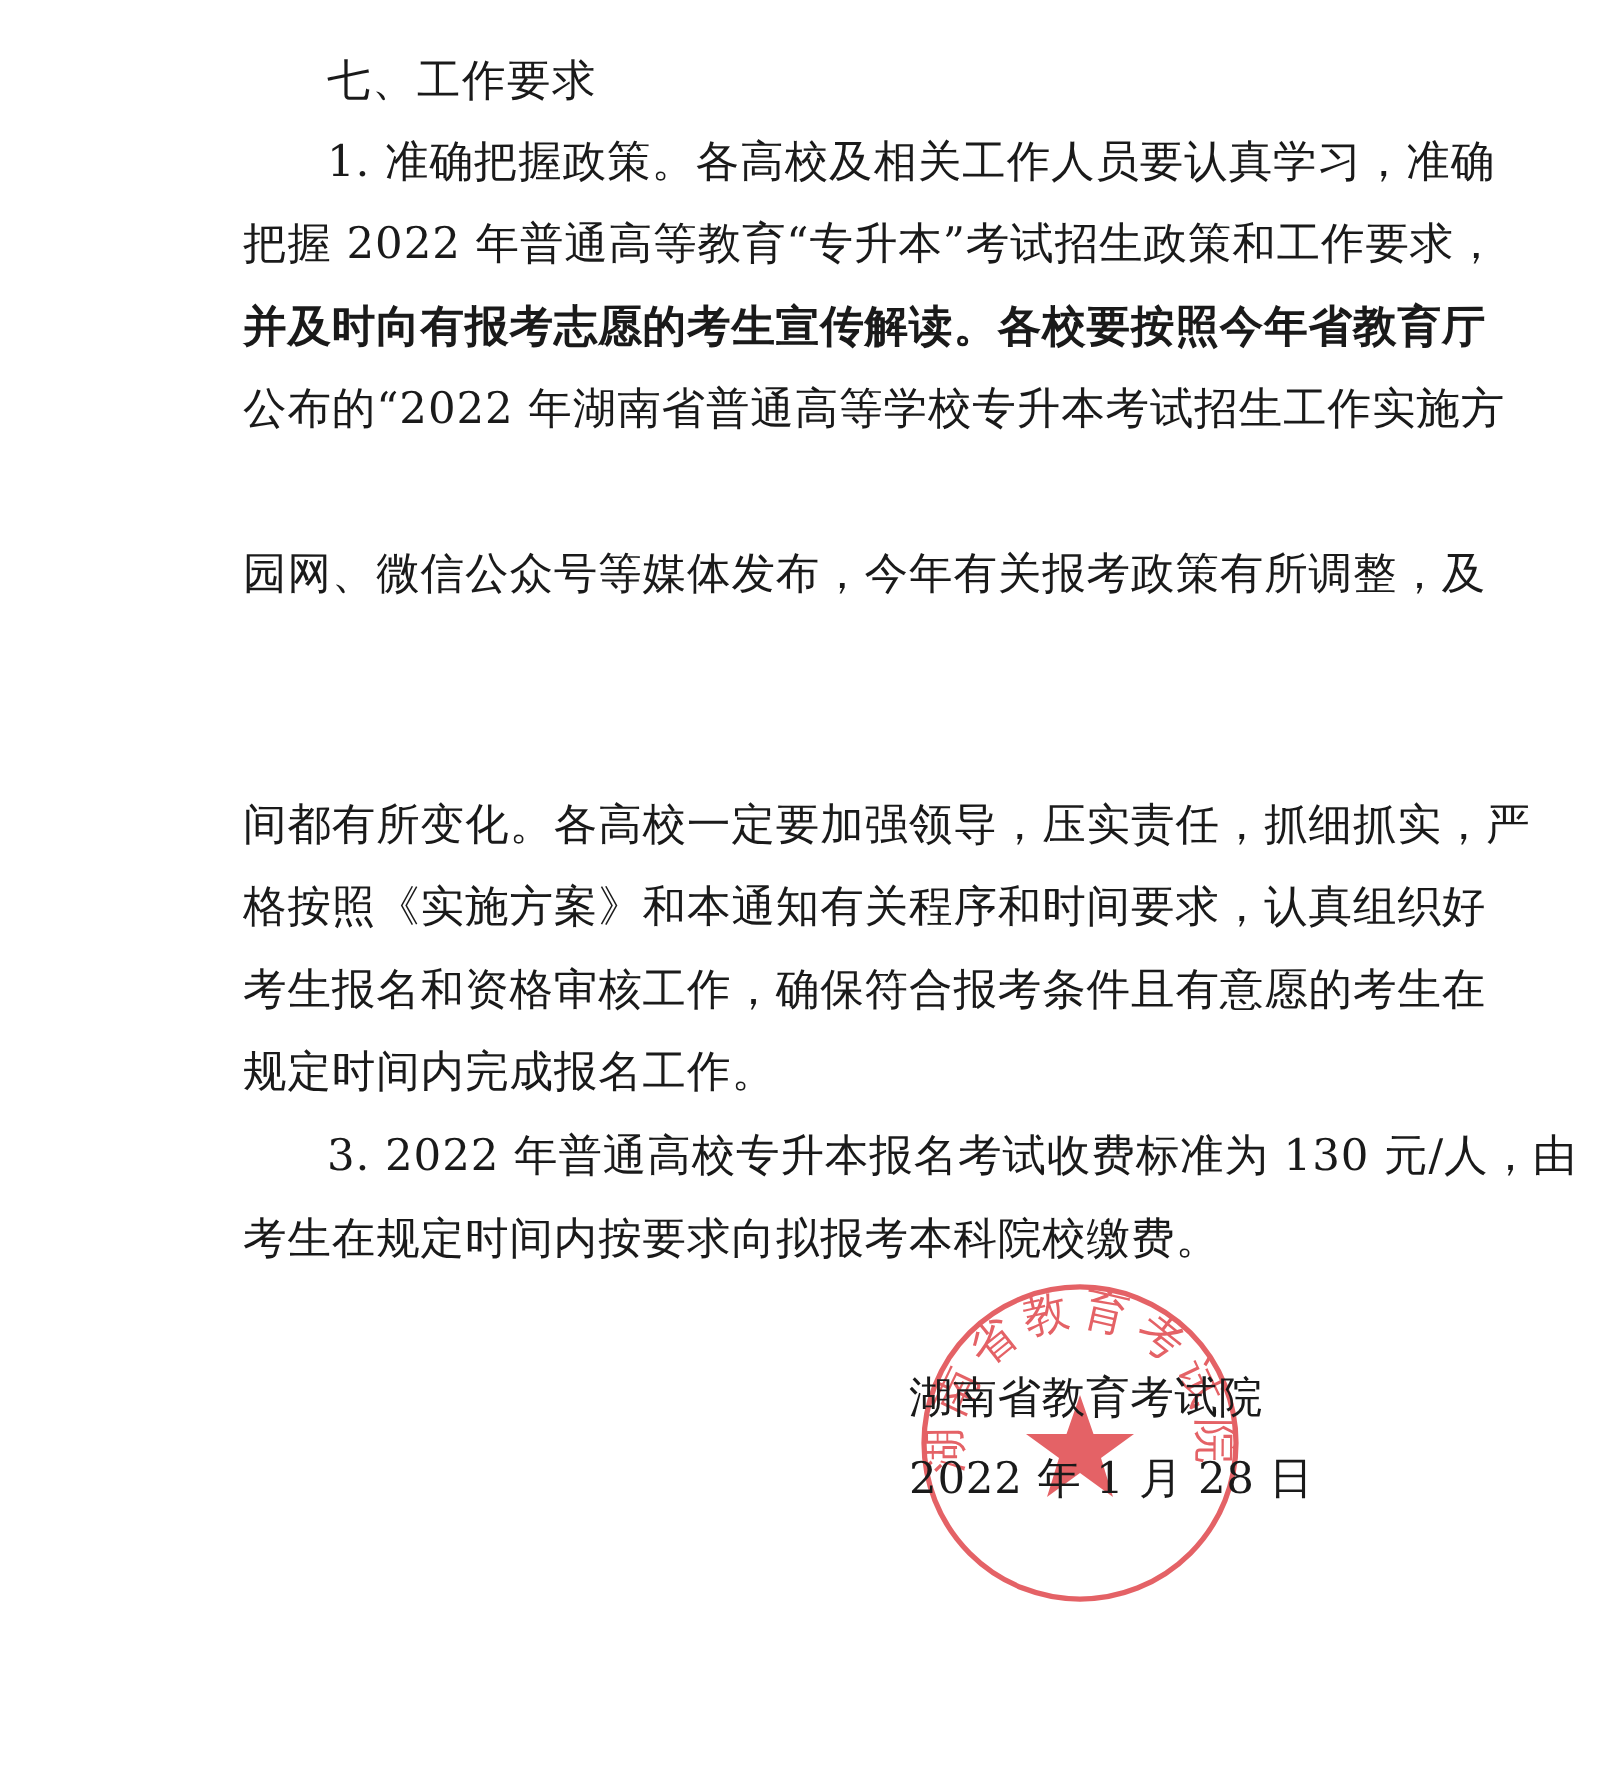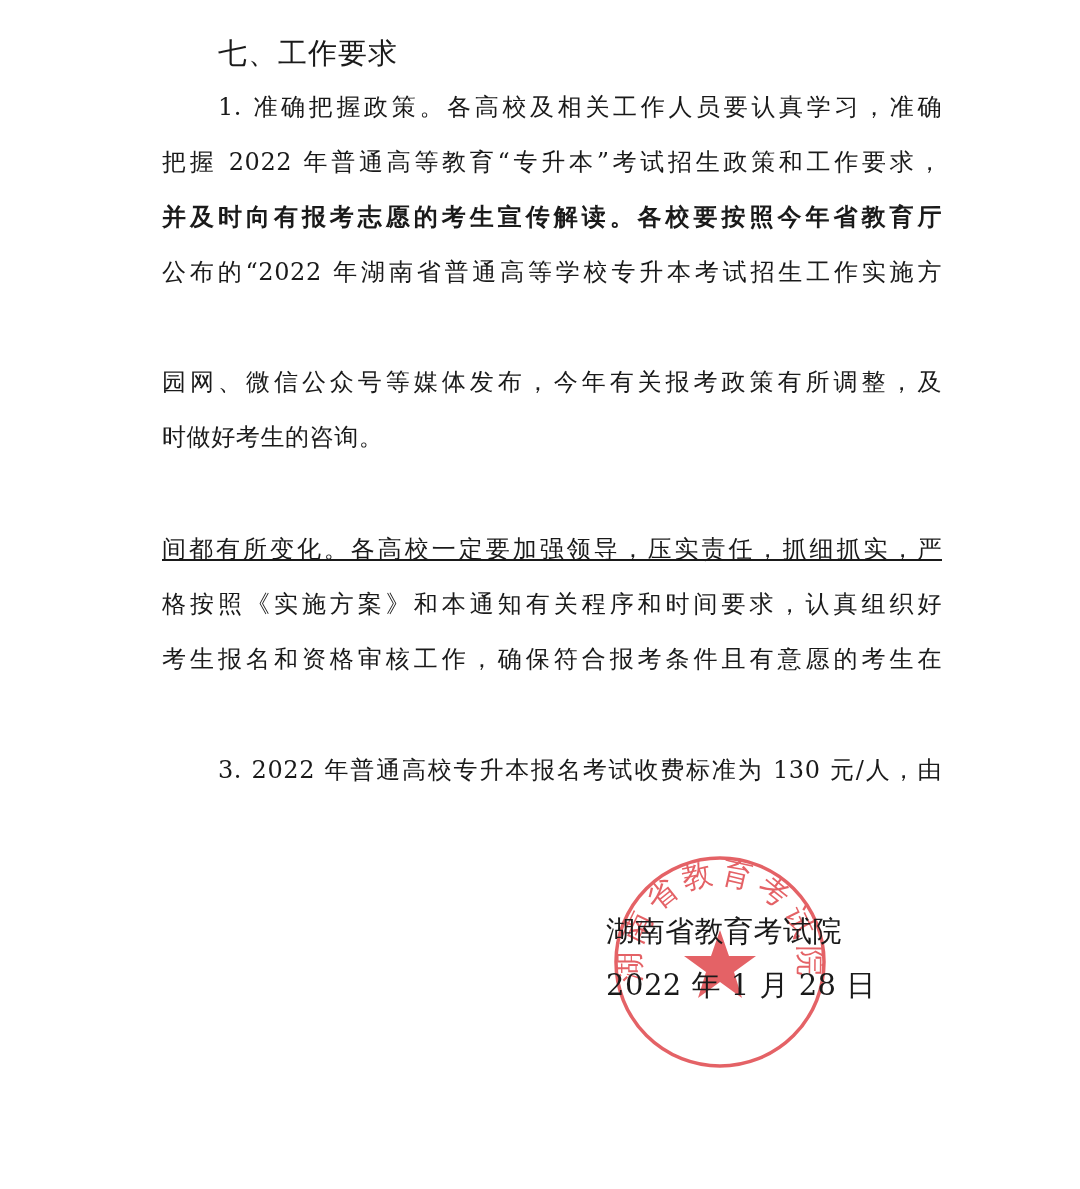--- a/index.html
+++ b/index.html
@@ -3,47 +3,48 @@
 <meta charset="utf-8">
 <style>
   html, body { margin: 0; padding: 0; }
   body {
     width: 1080px; height: 1189px; background: #ffffff; position: relative; overflow: hidden;
     font-family: "DejaVu Serif", "Liberation Serif", serif; color: #1a1a1a;
   }
   .page { position: absolute; left: 0; top: 0; width: 1080px; height: 1189px; border-radius: 25px; }
   .line {
     position: absolute; left: 162px; width: 780px;
-    font-size: 24px; line-height: 34px; white-space: nowrap; letter-spacing: 0.6px;
+    font-size: 29px; line-height: 34px; white-space: nowrap; letter-spacing: 0.6px;
     text-align: justify; text-align-last: justify;
   }
   .line.last { text-align-last: left; }
   .line.indent { left: 218px; width: 724px; }
   .heading { position: absolute; left: 218px; top: 36px; font-size: 29px; line-height: 34px; letter-spacing: 1px; }
   .sig { position: absolute; font-size: 29px; line-height: 34px; letter-spacing: 0.5px; white-space: nowrap; z-index: 2; }
   .seal { position: absolute; left: 610px; top: 852px; width: 220px; height: 220px; z-index: 1; opacity: 0.85; }
 </style>
 </head>
 <body>
 
 <div class="page">
   <div class="heading">七、工作要求</div>
 
   <div class="line indent" style="top:90px;">1. 准确把握政策。各高校及相关工作人员要认真学习，准确</div>
   <div class="line" style="top:145px;">把握 2022 年普通高等教育“专升本”考试招生政策和工作要求，</div>
   <div class="line" style="top:200px;font-weight:bold;">并及时向有报考志愿的考生宣传解读。各校要按照今年省教育厅</div>
   <div class="line" style="top:255px;">公布的“2022 年湖南省普通高等学校专升本考试招生工作实施方</div>
   <div class="line" style="top:365px;">园网、微信公众号等媒体发布，今年有关报考政策有所调整，及</div>
-  <div class="line last" style="top:420px;">时做好考生的咨询。</div>
 
-  <div class="line" style="top:532px;text-decoration:underline;">间都有所变化。各高校一定要加强领导，压实责任，抓细抓实，严</div>
+  <div class="line" style="top:532px;">间都有所变化。各高校一定要加强领导，压实责任，抓细抓实，严</div>
   <div class="line" style="top:587px;">格按照《实施方案》和本通知有关程序和时间要求，认真组织好</div>
   <div class="line" style="top:642px;">考生报名和资格审核工作，确保符合报考条件且有意愿的考生在</div>
+  <div class="line last" style="top:697px;">规定时间内完成报名工作。</div>
 
   <div class="line indent" style="top:753px;">3. 2022 年普通高校专升本报名考试收费标准为 130 元/人，由</div>
+  <div class="line last" style="top:808px;">考生在规定时间内按要求向拟报考本科院校缴费。</div>
 
   <svg class="seal" viewBox="0 0 220 220">
     <defs>
       <path id="sealArc" d="M 40,150 A 80,80 0 1,1 180,150" fill="none"></path>
     </defs>
     <circle cx="110" cy="110" r="104" fill="none" stroke="#e0474c" stroke-width="3.5"></circle>
     <text font-size="30" fill="#e0474c" font-family="DejaVu Serif, serif" letter-spacing="6">
       <textPath href="#sealArc" startOffset="50%" text-anchor="middle">湖南省教育考试院</textPath>
     </text>
     <polygon fill="#e0474c" points="110,78 119,104 146,104 124,120 132,146 110,130 88,146 96,120 74,104 101,104"></polygon>

